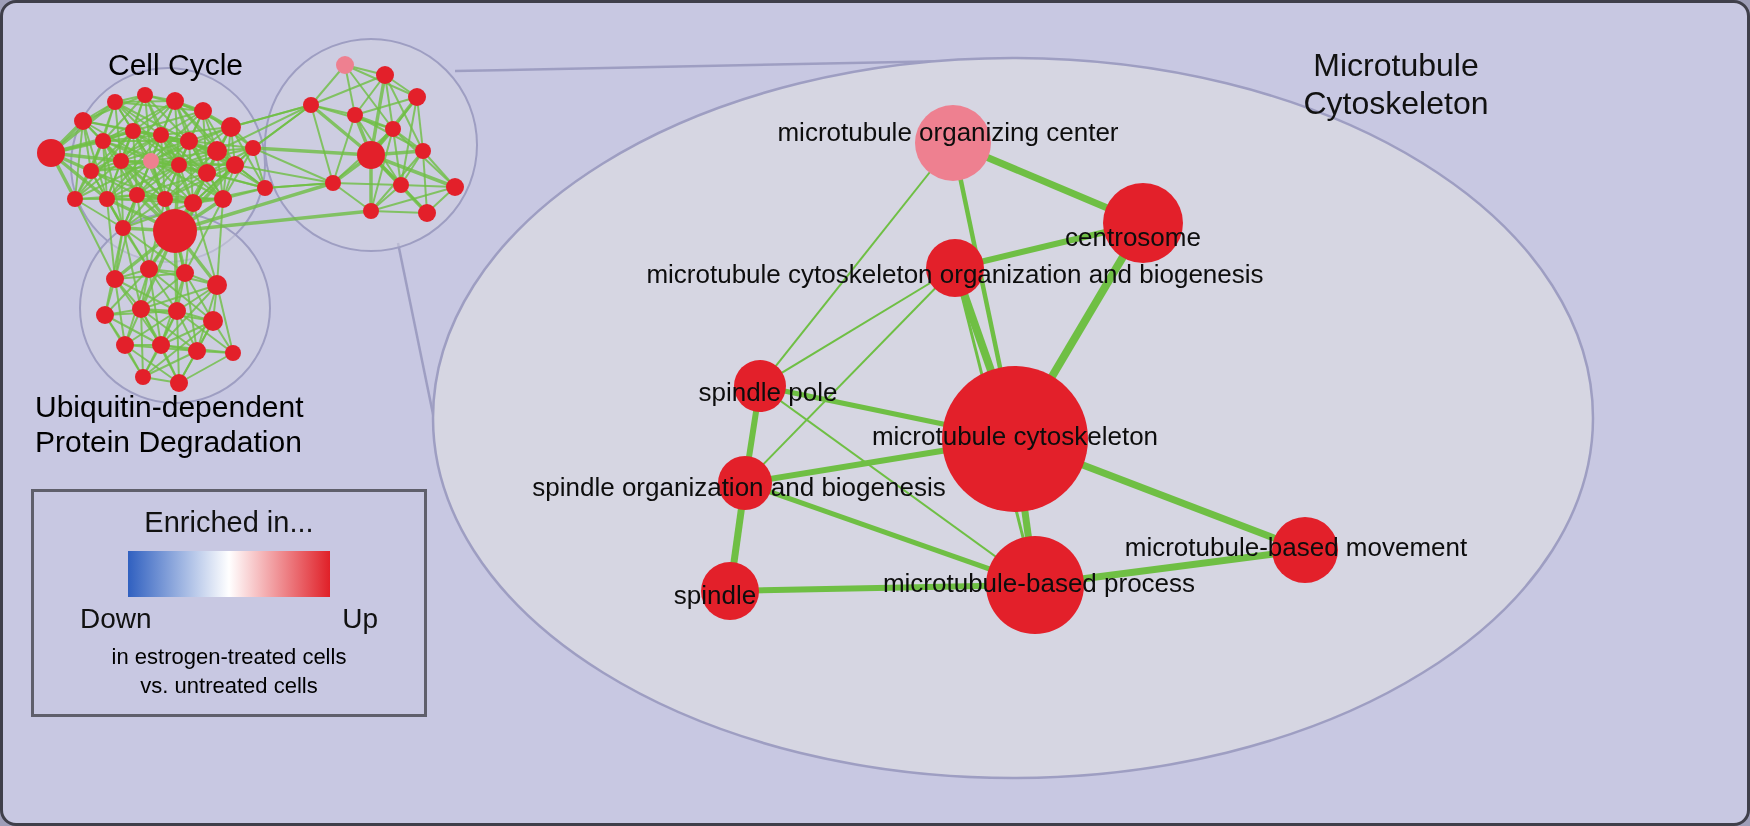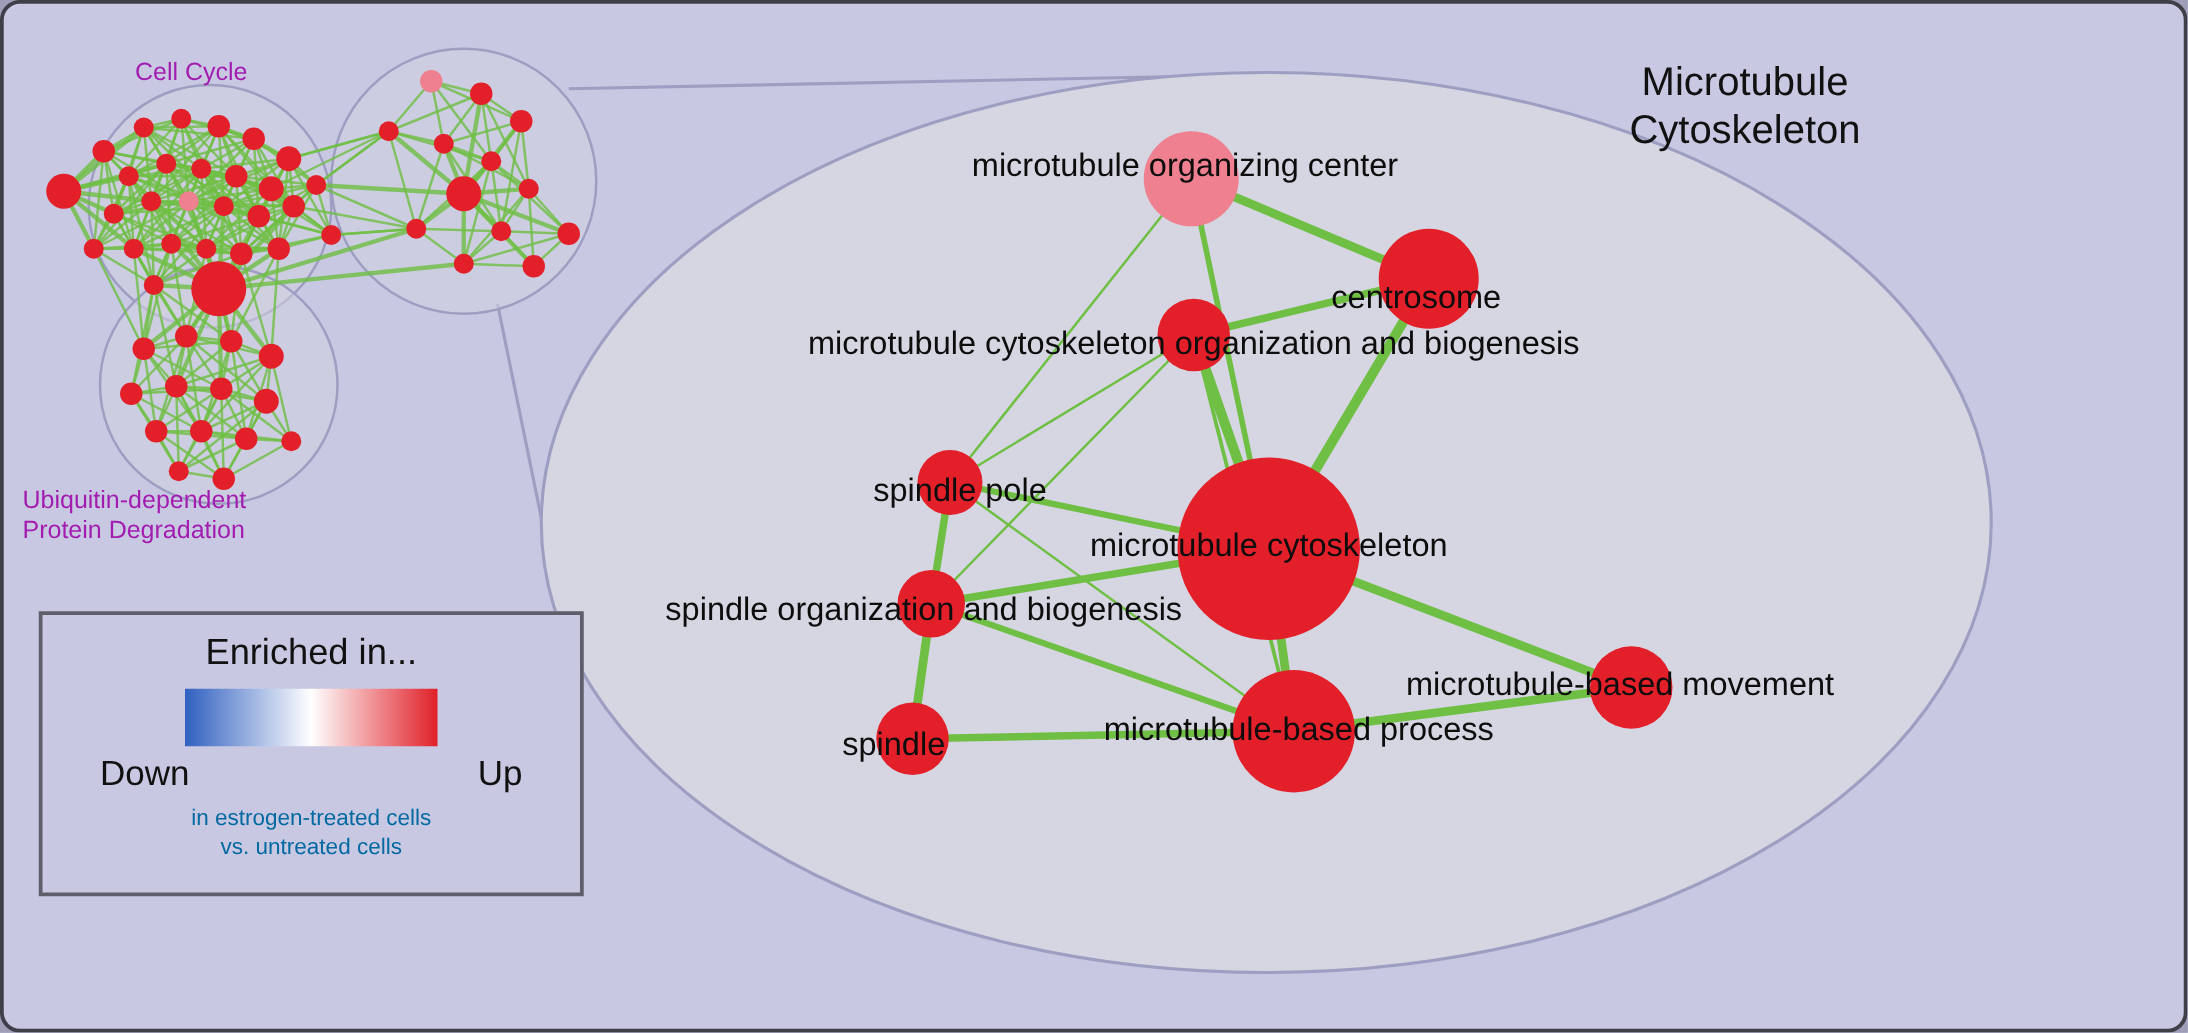--- a/index.html
+++ b/index.html
@@ -14,56 +14,56 @@
     font-family:"Liberation Sans", sans-serif;
   }
   svg{position:absolute;left:0;top:0;}
   .node-label{
     font-family:"Liberation Sans", sans-serif;
     font-size:26px;
     fill:#0d0d0d;
   }
   .overlay{position:absolute;}
   .cluster-label{
-    color:#a21caf;
-    font-size:20px;
+    color:#000000;
+    font-size:30px;
     line-height:1.18;
     white-space:pre-line;
   }
   .main-title{
     color:#111;
     font-size:32px;
     line-height:1.18;
     text-align:center;
     width:210px;
   }
   .legend-box{
     position:absolute;
     left:28px;top:486px;
-    width:436px;height:228px;
+    width:396px;height:228px;
     border:3px solid #5f5f6b;
     box-sizing:border-box;
     background:#c8c8e2;
     text-align:center;
   }
   .legend-title{
     font-size:29px;color:#111;margin-top:14px;
   }
   .legend-gradient{
     width:202px;height:46px;
     margin:12px auto 0 auto;
     background:linear-gradient(to right,#3060c0,#ffffff 50%,#e02028);
   }
   .legend-ends{
     display:flex;justify-content:space-between;
     padding:6px 46px 0 46px;
     font-size:28px;color:#111;gap:43px;
   }
   .legend-subtitle{
-    font-size:18px;color:#0369a1;line-height:1.3;margin-top:8px;
+    font-size:22px;color:#000000;line-height:1.3;margin-top:8px;
     white-space:pre-line;
   }
 </style>
 </head>
 <body>
 
 <div class="stage">
 
   <svg width="1750" height="826" viewBox="0 0 1750 826">
 
@@ -536,21 +536,21 @@
         <text x="765" y="398" text-anchor="middle" class="node-label">spindle pole</text>
         <text x="1012" y="442" text-anchor="middle" class="node-label">microtubule cytoskeleton</text>
         <text x="736" y="493" text-anchor="middle" class="node-label">spindle organization and biogenesis</text>
         <text x="1293" y="553" text-anchor="middle" class="node-label">microtubule-based movement</text>
         <text x="712" y="601" text-anchor="middle" class="node-label">spindle</text>
         <text x="1036" y="589" text-anchor="middle" class="node-label">microtubule-based process</text>
       </g>
   </svg>
 
   <div class="overlay cluster-label" style="left:105px;top:44px;">Cell Cycle</div>
-  <div class="overlay cluster-label" style="left:15px;top:386px;">Ubiquitin-dependent
+  <div class="overlay cluster-label" style="left:32px;top:386px;">Ubiquitin-dependent
 Protein Degradation</div>
   <div class="overlay main-title" style="left:1288px;top:44px;">Microtubule
 Cytoskeleton</div>
 
   <div class="legend-box">
     <div class="legend-title">Enriched in...</div>
     <div class="legend-gradient"></div>
     <div class="legend-ends">
       <span>Down</span>
       <span>Up</span>

